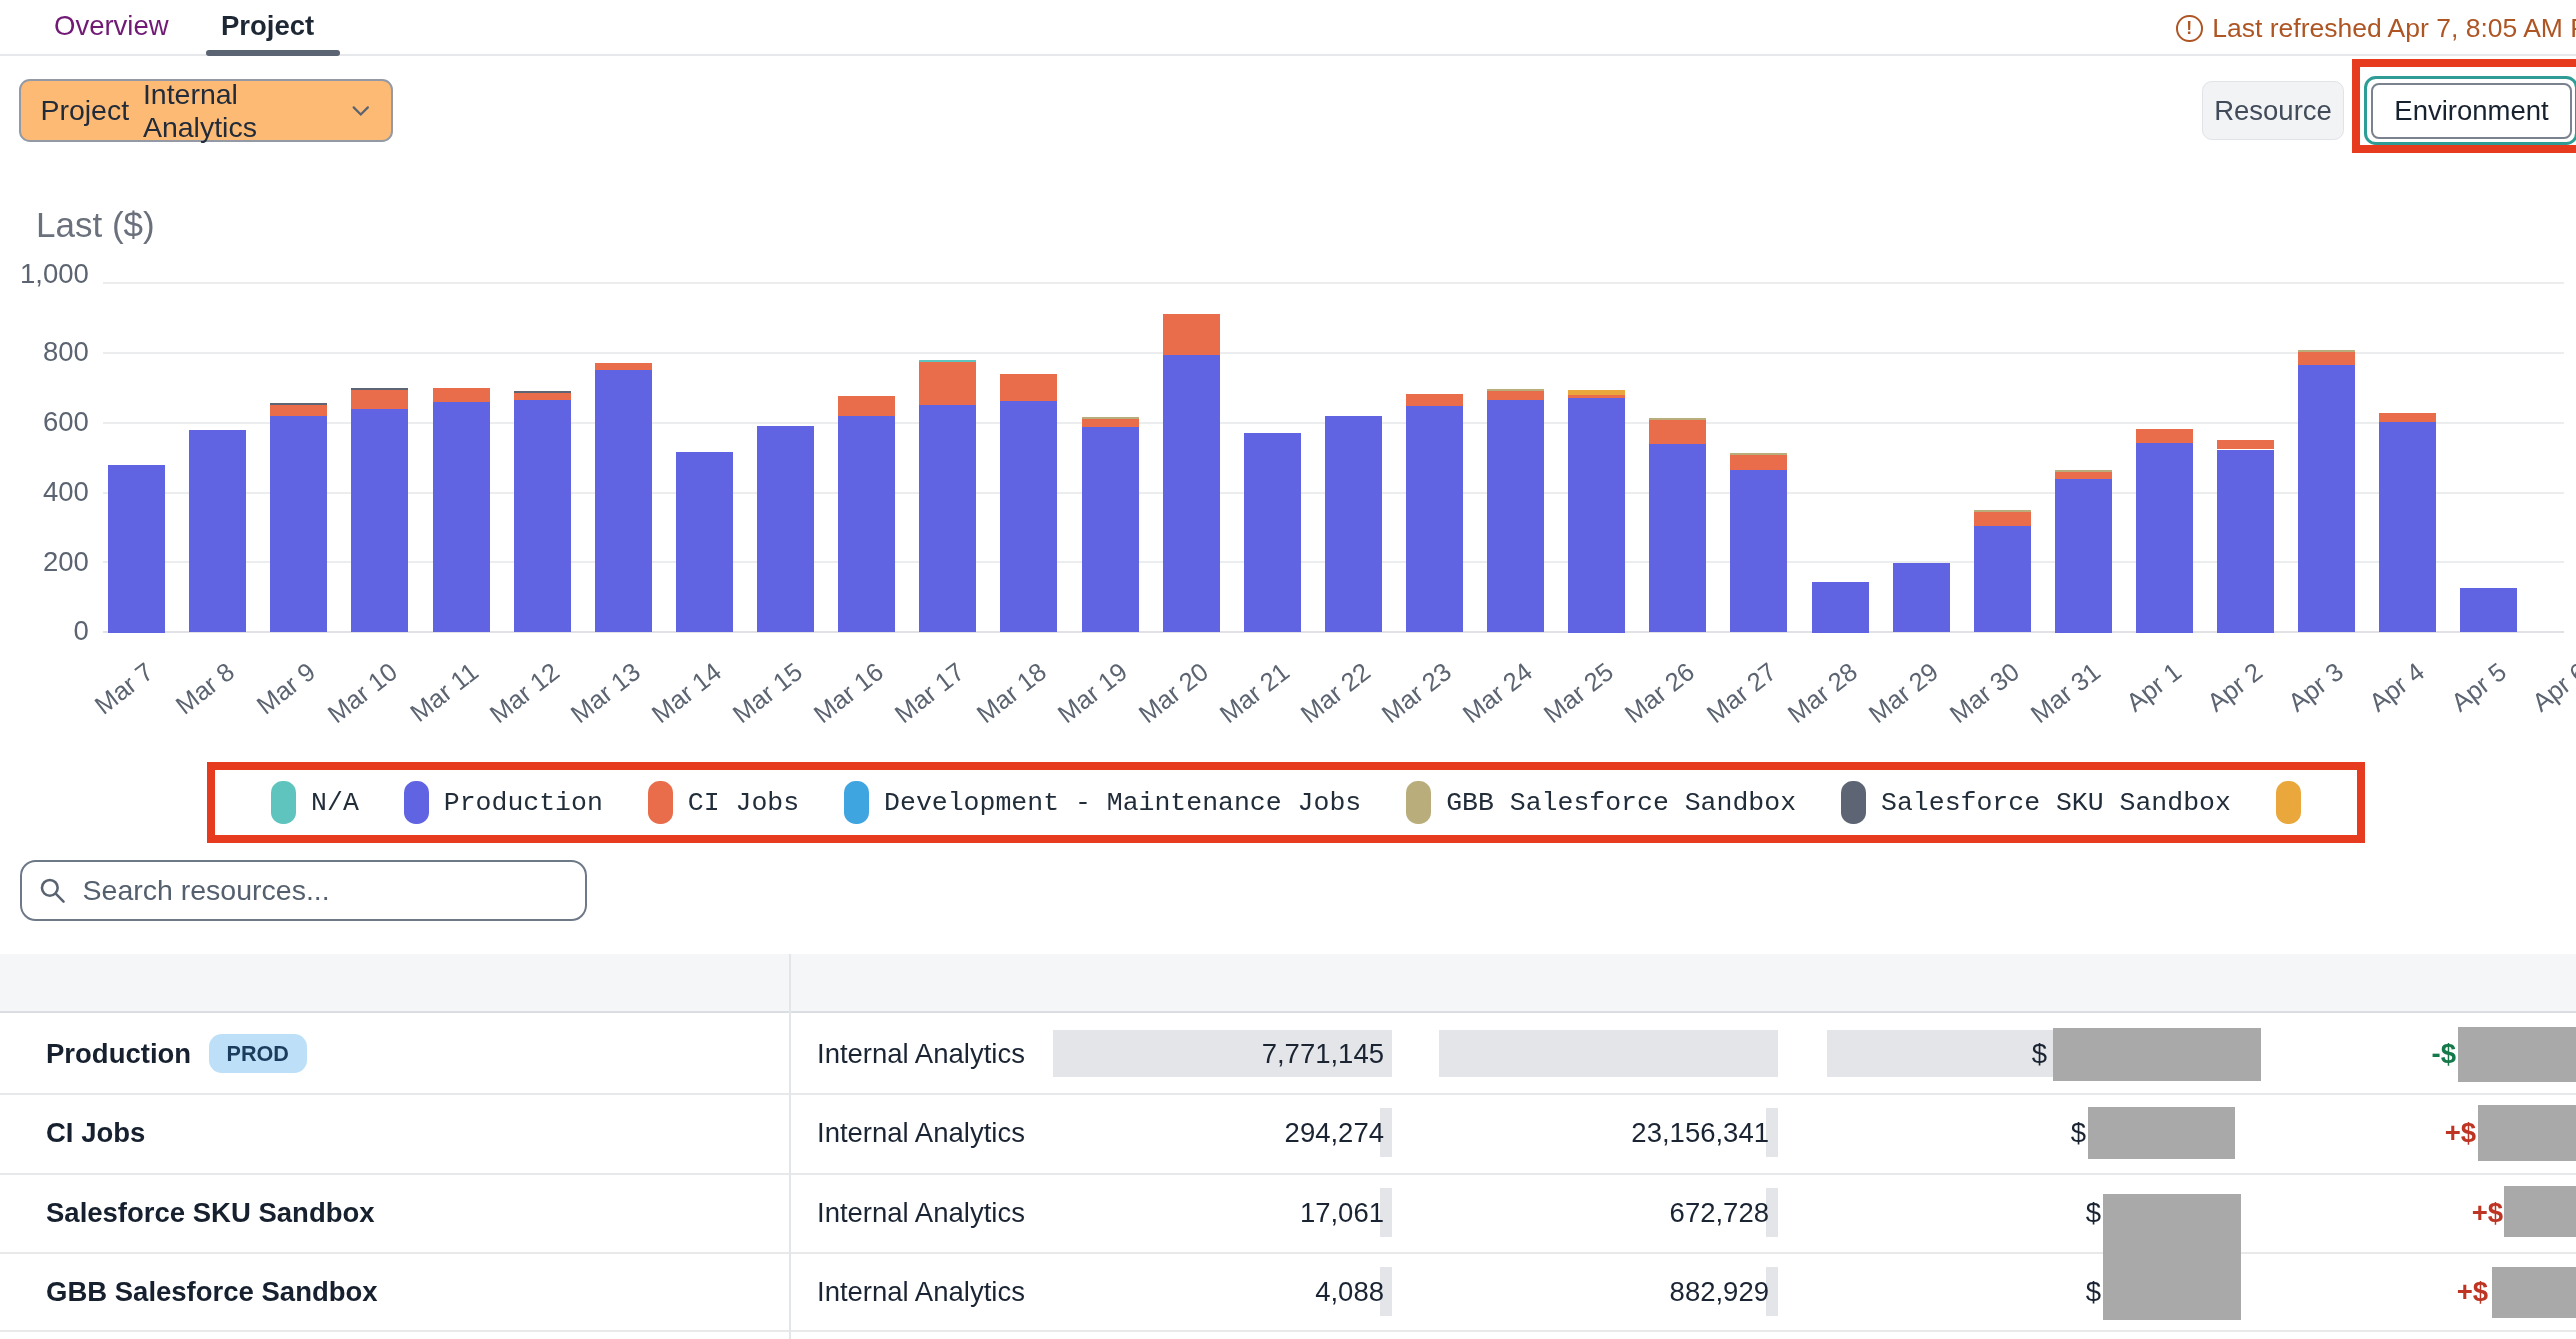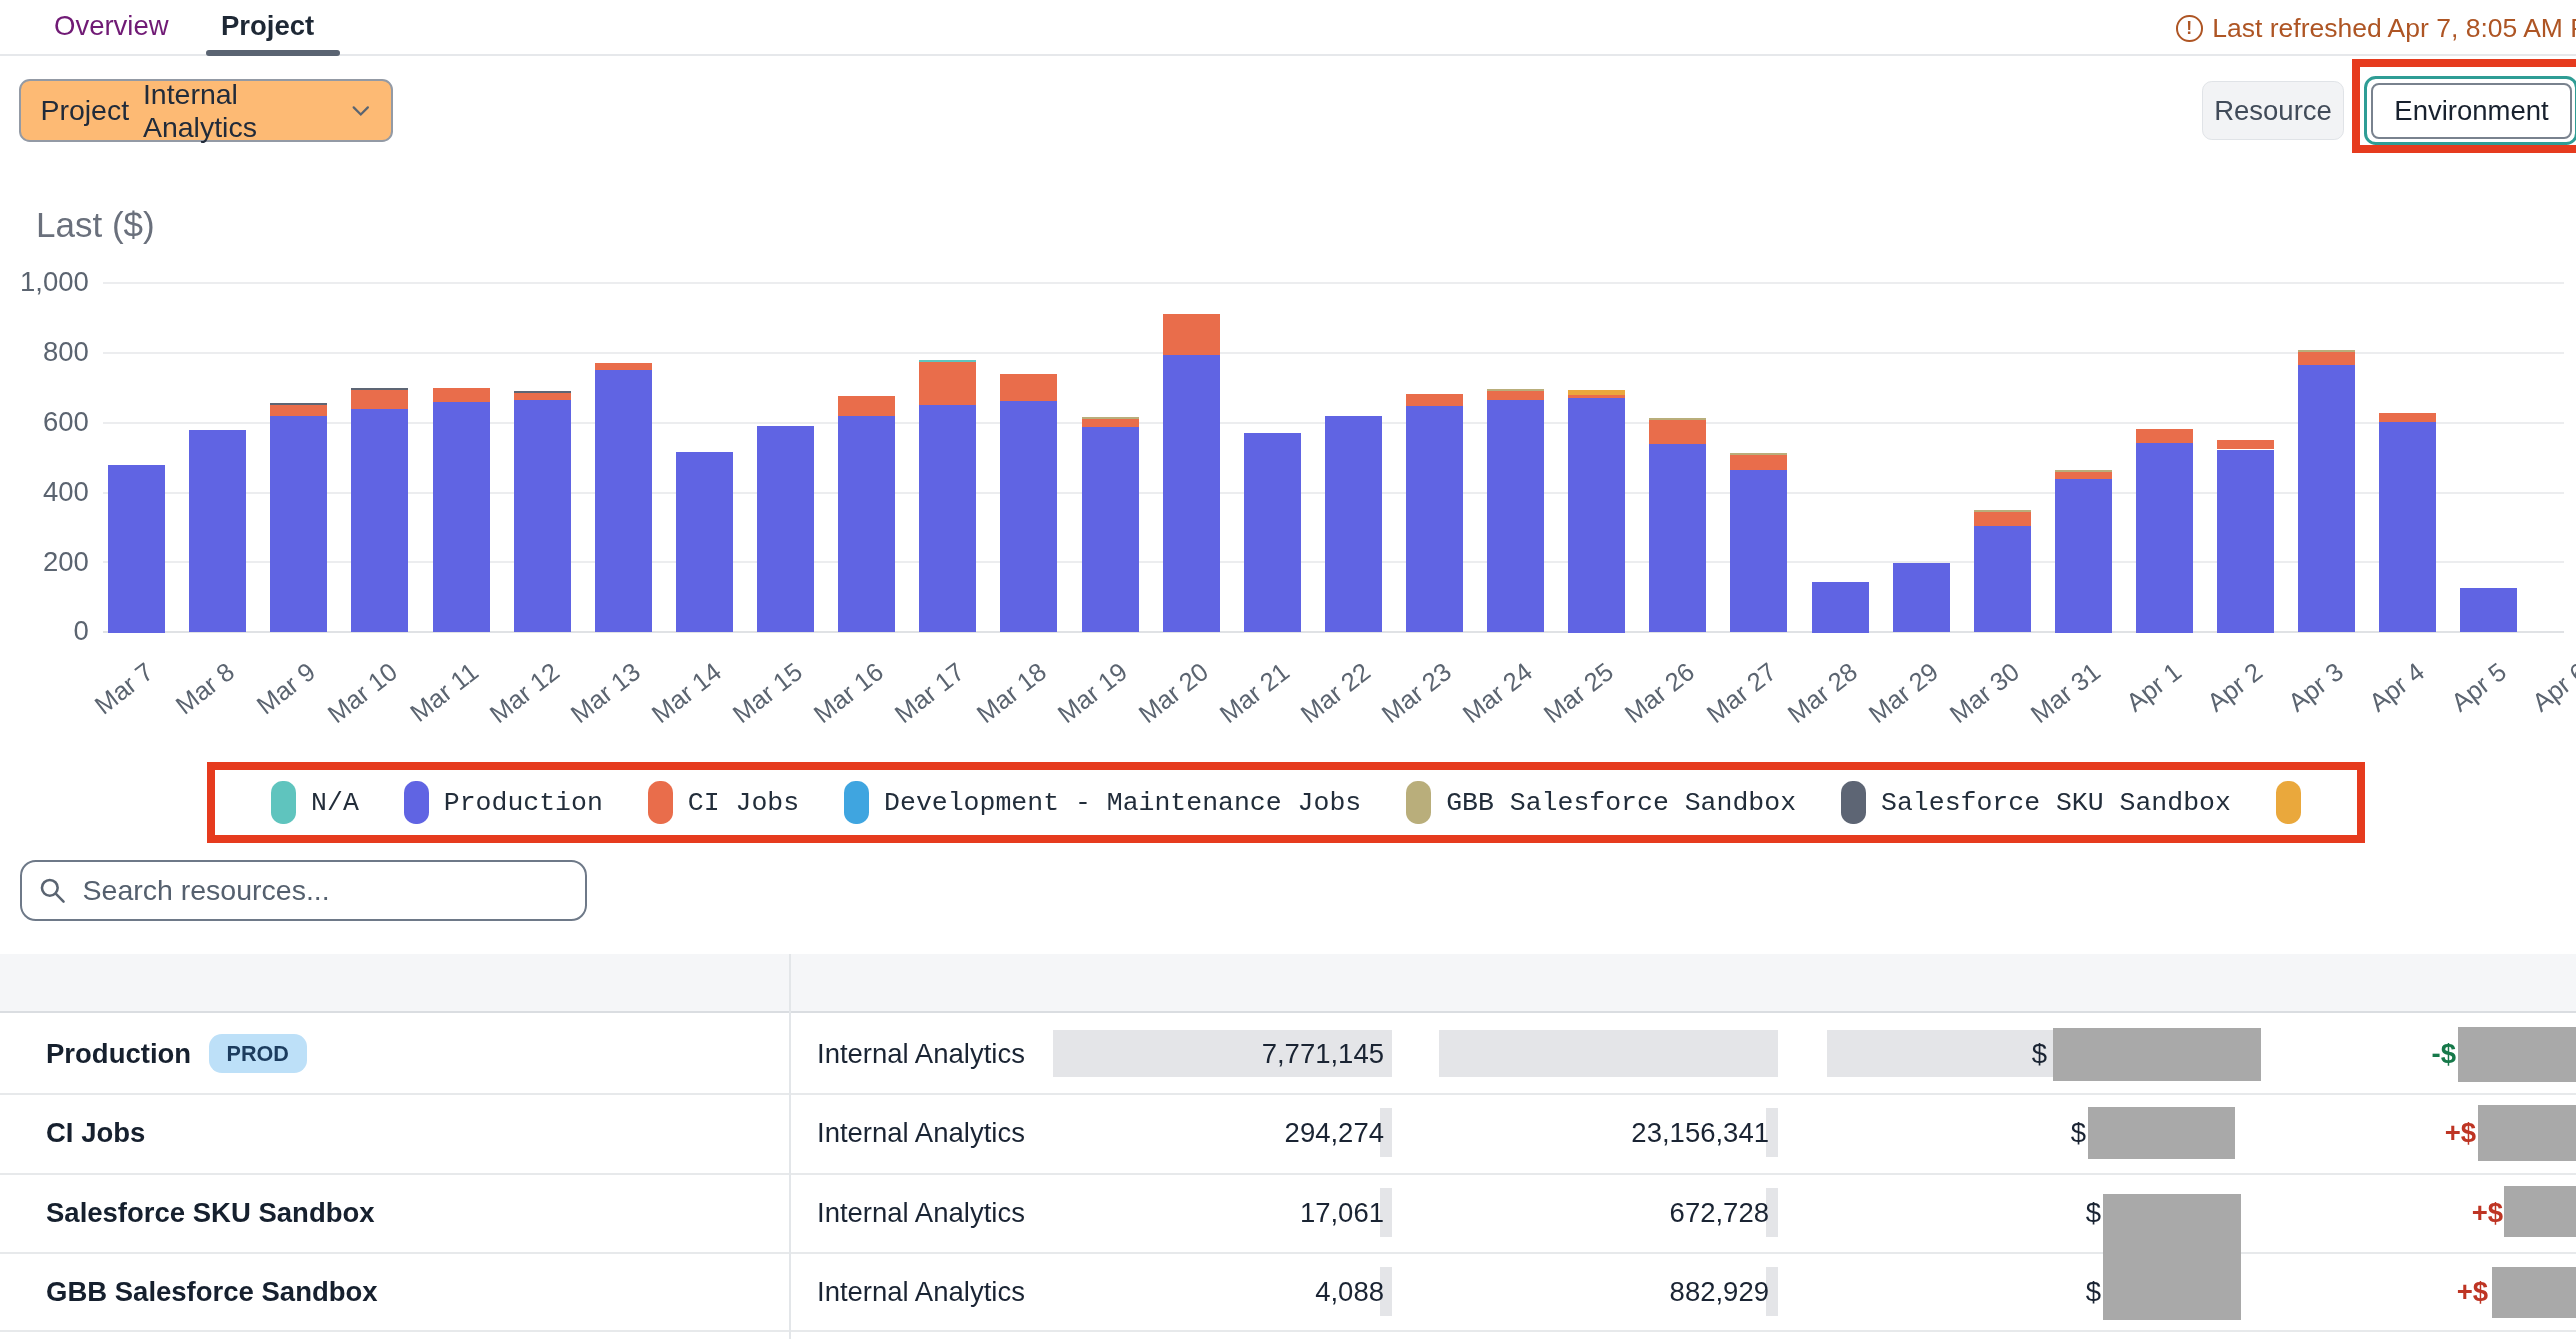--- a/index.html
+++ b/index.html
@@ -87,21 +87,21 @@
     </svg>
   </div>
   <div id="resource-btn" class="abs">Resource</div>
   <div id="env-annotation" class="abs"></div>
   <div id="env-ring" class="abs"></div>
   <div id="env-btn" class="abs">Environment</div>
 
   <div id="chart-title" class="abs">Last ($)</div>
   <div id="chart-axis">
       <div class="gridline abs" style="top: 282px;"></div>
-      <div class="ytick abs" style="top: 266px;">1,000</div>
+      <div class="ytick abs" style="top: 258px;">1,000</div>
       <div class="gridline abs" style="top: 352px;"></div>
       <div class="ytick abs" style="top: 336px;">800</div>
       <div class="gridline abs" style="top: 422px;"></div>
       <div class="ytick abs" style="top: 406px;">600</div>
       <div class="gridline abs" style="top: 492px;"></div>
       <div class="ytick abs" style="top: 476px;">400</div>
       <div class="gridline abs" style="top: 561px;"></div>
       <div class="ytick abs" style="top: 546px;">200</div>
       <div class="gridline zero abs" style="top: 631px;"></div>
       <div class="ytick abs" style="top: 615px;">0</div>

